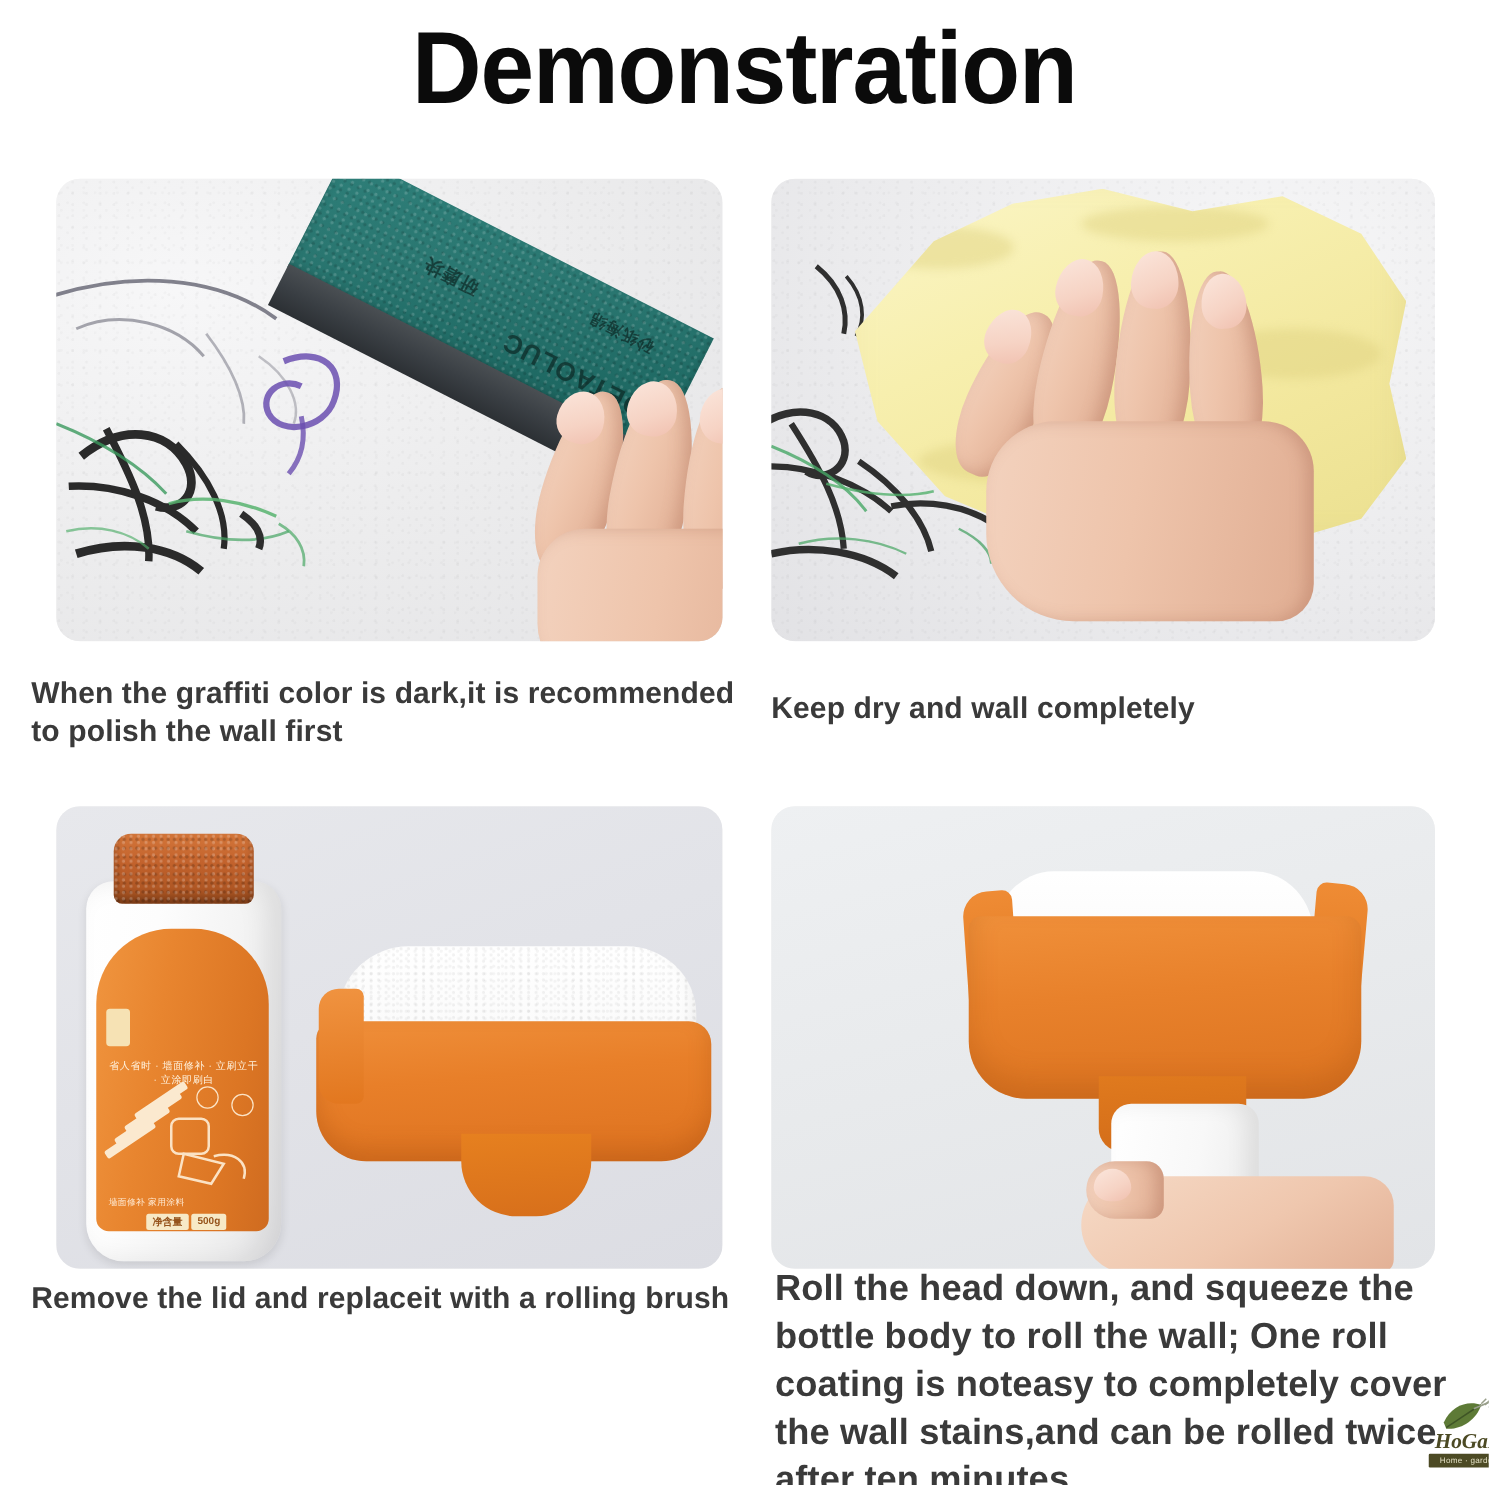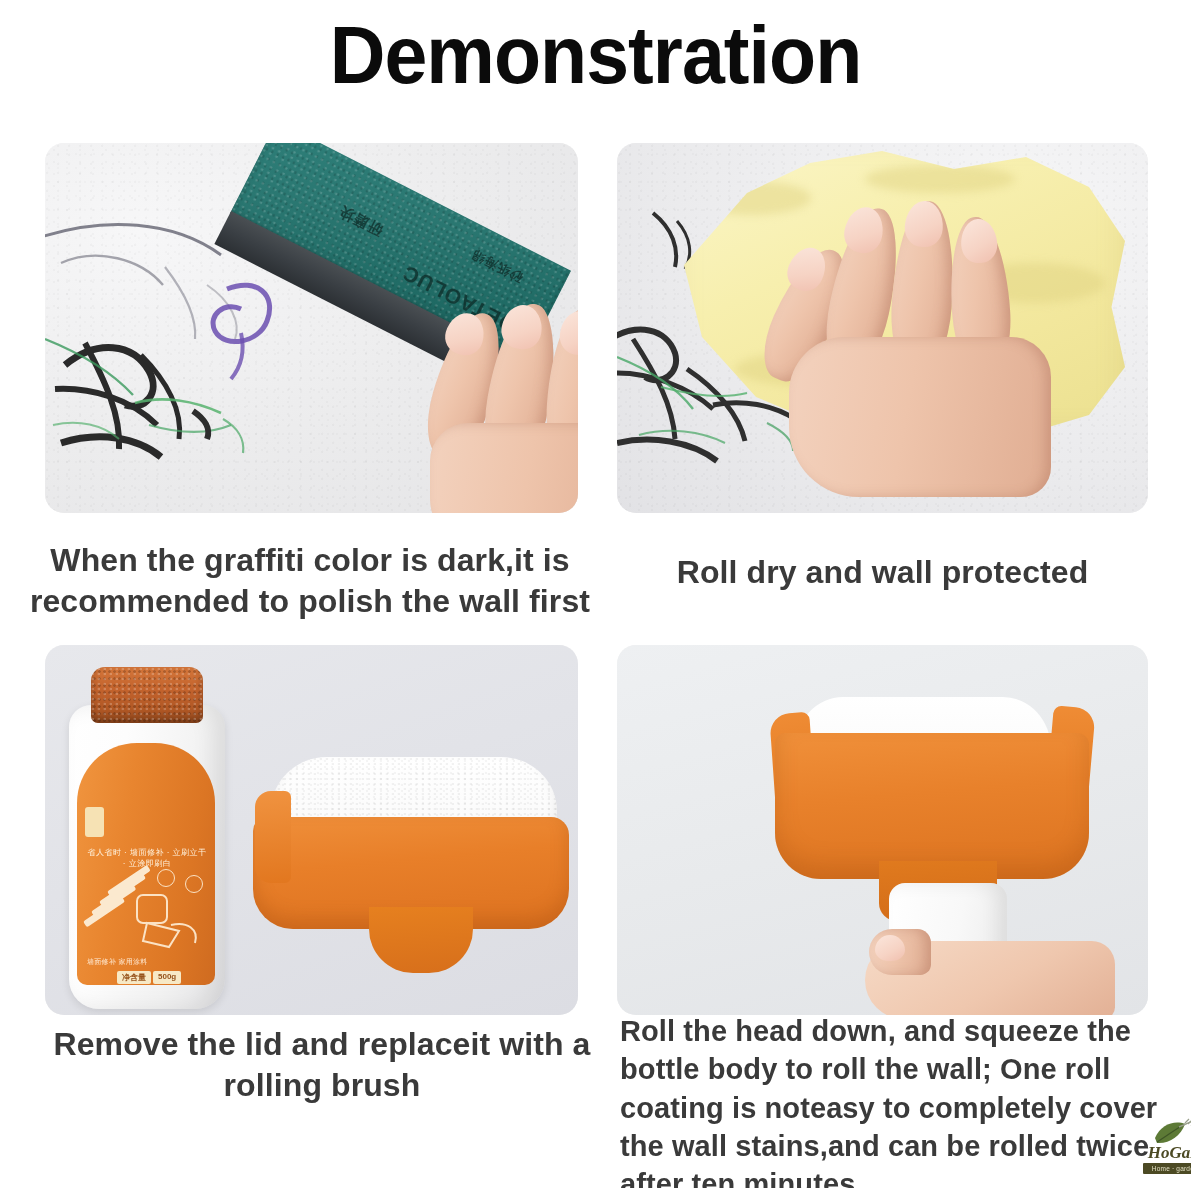--- a/index.html
+++ b/index.html
@@ -44,28 +44,28 @@
   #panel-2 { left: 617px; top: 143px; width: 531px; height: 370px; }
   #panel-3 { left: 45px;  top: 645px; width: 533px; height: 370px; }
   #panel-4 { left: 617px; top: 645px; width: 531px; height: 370px; }
 
   
   .caption {
     position: absolute;
     font-family: "Liberation Sans", sans-serif;
     font-weight: bold;
     color: #3a3a3a;
-    font-size: 32px;
+    font-size: 24px;
     line-height: 1.28;
-    text-align: center;
+    text-align: left;
     letter-spacing: 0.1px;
   }
   #caption-1 { left: 25px;  top: 540px;  width: 570px; }
   #caption-2 { left: 617px; top: 552px;  width: 531px; }
-  #caption-3 { left: 37px;  top: 1024px; width: 570px; }
+  #caption-3 { left: 25px;  top: 1024px; width: 570px; }
   #caption-4 {
     left: 620px; top: 1012px; width: 560px;
     text-align: left;
     font-size: 29px;
     line-height: 1.32;
   }
 
   
   .wall-1 {
     position: absolute; inset: 0;
@@ -528,21 +528,21 @@
   <div class="r4-bottle"></div>
 
   <div class="hand-4">
     <div class="palm-4"></div>
     <div class="finger" style="left:4px;  top:6px;  width:62px; height:46px; border-radius:30px 18px 14px 30px;"></div>
     <div class="nail" style="left:10px; top:12px; width:30px; height:26px;"></div>
   </div>
 </div>
 
 <div class="caption" id="caption-1">When the graffiti color is dark,it is recommended to polish the wall first</div>
-<div class="caption" id="caption-2">Roll dry and wall protected</div>
+<div class="caption" id="caption-2">Keep dry and wall completely</div>
 <div class="caption" id="caption-3">Remove the lid and replaceit with a rolling brush</div>
 <div class="caption" id="caption-4">Roll the head down, and squeeze the bottle body to roll the wall; One roll coating is noteasy to completely cover the wall stains,and can be rolled twice after ten minutes</div>
 
 <div class="watermark">
   <svg class="wm-leaf" viewBox="0 0 44 28">
     <path d="M2 20 C 8 6, 22 2, 32 6 C 28 18, 16 26, 4 25 Z" fill="#5d7a36"></path>
     <path d="M4 24 C 14 18, 24 10, 32 6" stroke="#3f5526" stroke-width="1.2" fill="none"></path>
     <path d="M26 9 L40 3" stroke="#9aa08c" stroke-width="1.4"></path>
     <path d="M32 5 L36 1 M35 6 L39 2 M38 8 L42 4" stroke="#9aa08c" stroke-width="1.2"></path>
   </svg>

